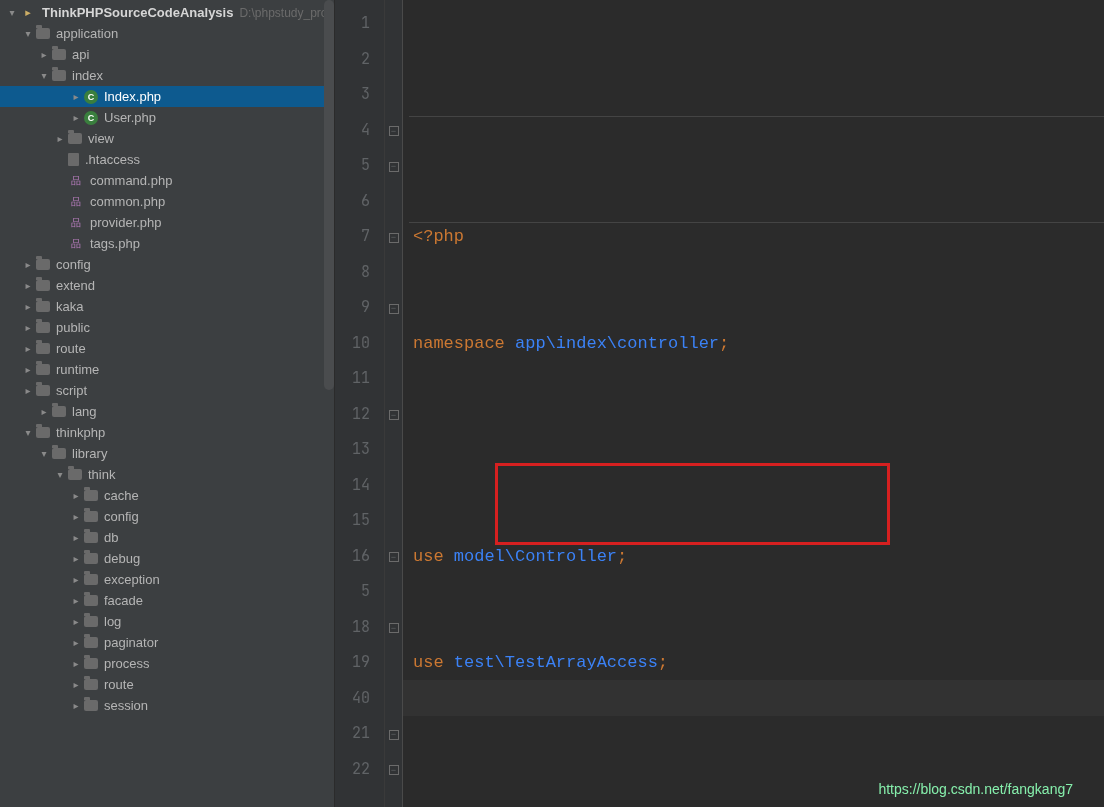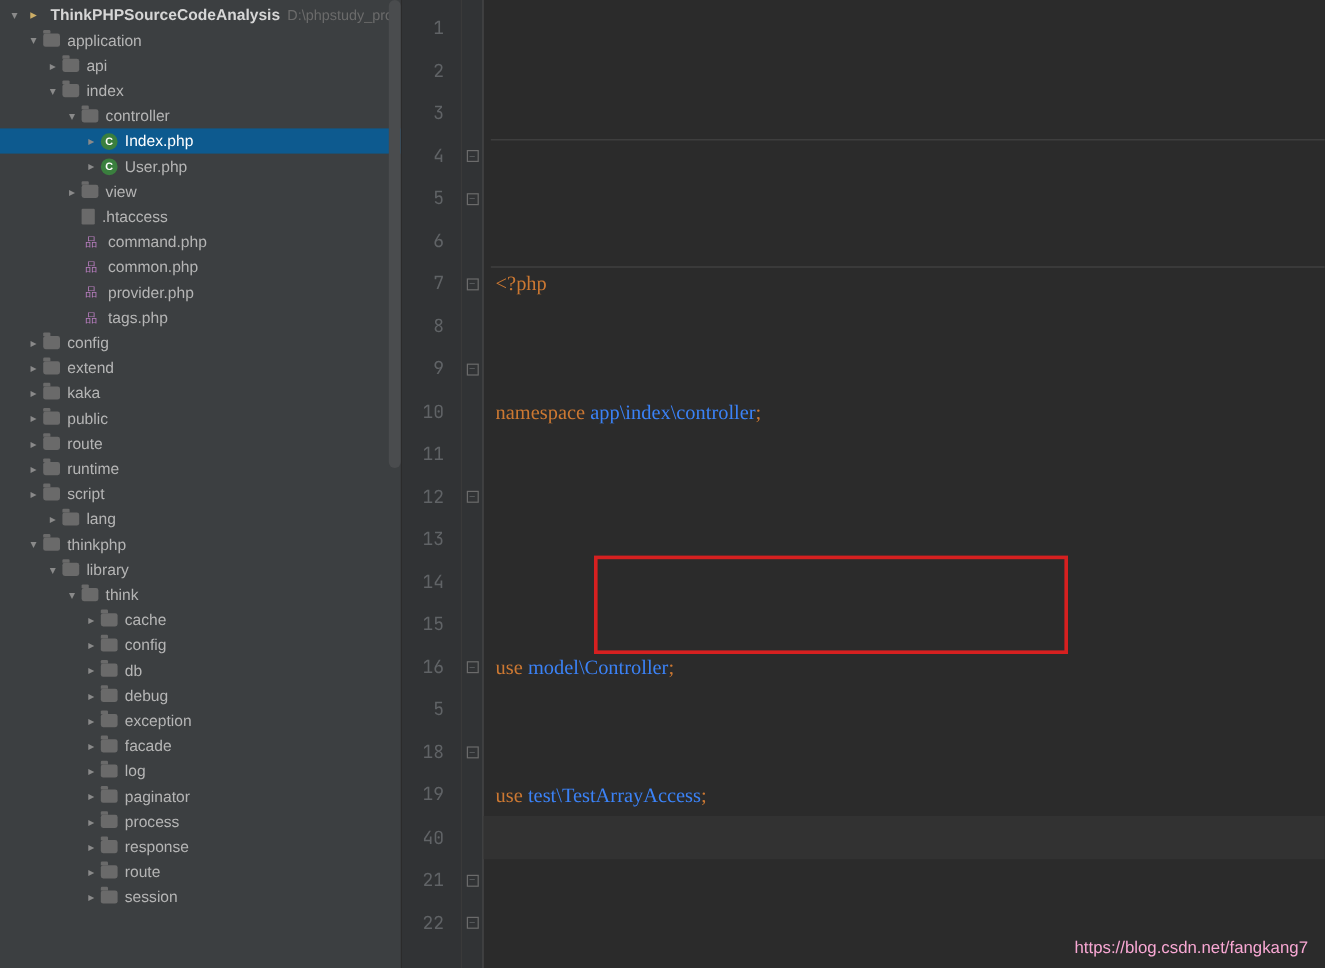--- a/index.html
+++ b/index.html
@@ -91,38 +91,38 @@
   text-align:center;
   border-right: 1px solid #4a4a4a;
 }
 .fold-mark { display:block; height:35.5px; }
 .fold-mark span{
   display:inline-flex; width:10px; height:10px; border:1px solid #6b6b6b; align-items:center; justify-content:center; font-size:9px; line-height:1;
 }
 .code {
   flex:1;
   padding: 6px 0 0 10px;
-  font-family: Liberation Serif, serif;
+  font-family: Liberation Mono, monospace;
   font-size: 17px;
   line-height: 35.5px;
   white-space: pre;
   position:relative;
 }
 .code .line { height:35.5px; position:relative;}
 .hl-line { position:absolute; left:0; right:0; height:35.5px; background:#323232; z-index:0;}
 .code .line > span { position:relative; z-index:1; }
 .kw { color:#cc7832; }
 .txt { color:#3b82f6; }
 .redbox {
   position:absolute; border:3px solid #d62020;
   left: 92px; top: 463px; width: 395px; height: 82px; z-index:5; pointer-events:none;
 }
 .code-hr { position:absolute; left:6px; right:0; border-top:1px solid #444; z-index:0;}
 .watermark {
-  position:absolute; right:14px; bottom:10px; color:#f9a8d4; font-size:14px;
+  position:absolute; right:31px; bottom:10px; color:#86efac; font-size:14px;
   font-family: "Segoe UI",sans-serif;
 }
 </style>
 </head>
 <body>
 
 <div class="sidebar">
   <div class="tree" id="tree">
       <div class="tree-row">
         <span class="indent" style="width: 0px;"></span>
@@ -141,26 +141,20 @@
         <span class="arrow closed"></span>
         <span class="ficon folder"></span>
         <span class="label">api</span>
       </div>
       <div class="tree-row">
         <span class="indent" style="width: 32px;"></span>
         <span class="arrow open"></span>
         <span class="ficon folder"></span>
         <span class="label">index</span>
       </div>
-      <div class="tree-row">
-        <span class="indent" style="width: 48px;"></span>
-        <span class="arrow open"></span>
-        <span class="ficon folder"></span>
-        <span class="label">controller</span>
-      </div>
       <div class="tree-row selected">
         <span class="indent" style="width: 64px;"></span>
         <span class="arrow closed"></span>
         <span class="ficon phpclass">C</span>
         <span class="label">Index.php</span>
       </div>
       <div class="tree-row">
         <span class="indent" style="width: 64px;"></span>
         <span class="arrow closed"></span>
         <span class="ficon phpclass">C</span>
@@ -314,26 +308,20 @@
         <span class="indent" style="width: 64px;"></span>
         <span class="arrow closed"></span>
         <span class="ficon folder"></span>
         <span class="label">paginator</span>
       </div>
       <div class="tree-row">
         <span class="indent" style="width: 64px;"></span>
         <span class="arrow closed"></span>
         <span class="ficon folder"></span>
         <span class="label">process</span>
-      </div>
-      <div class="tree-row">
-        <span class="indent" style="width: 64px;"></span>
-        <span class="arrow closed"></span>
-        <span class="ficon folder"></span>
-        <span class="label">response</span>
       </div>
       <div class="tree-row">
         <span class="indent" style="width: 64px;"></span>
         <span class="arrow closed"></span>
         <span class="ficon folder"></span>
         <span class="label">route</span>
       </div>
       <div class="tree-row">
         <span class="indent" style="width: 64px;"></span>
         <span class="arrow closed"></span>

